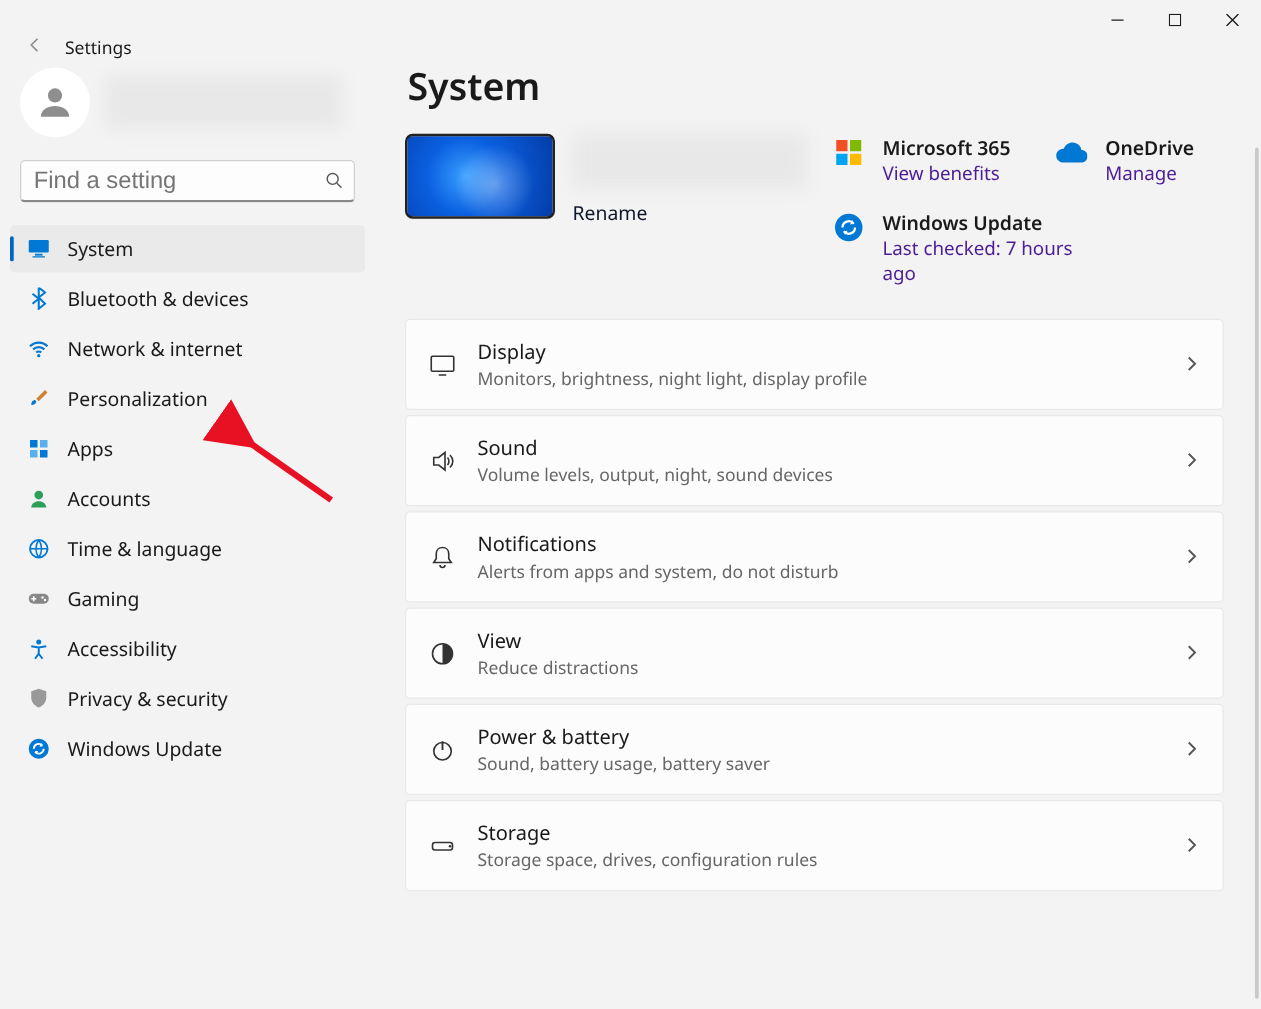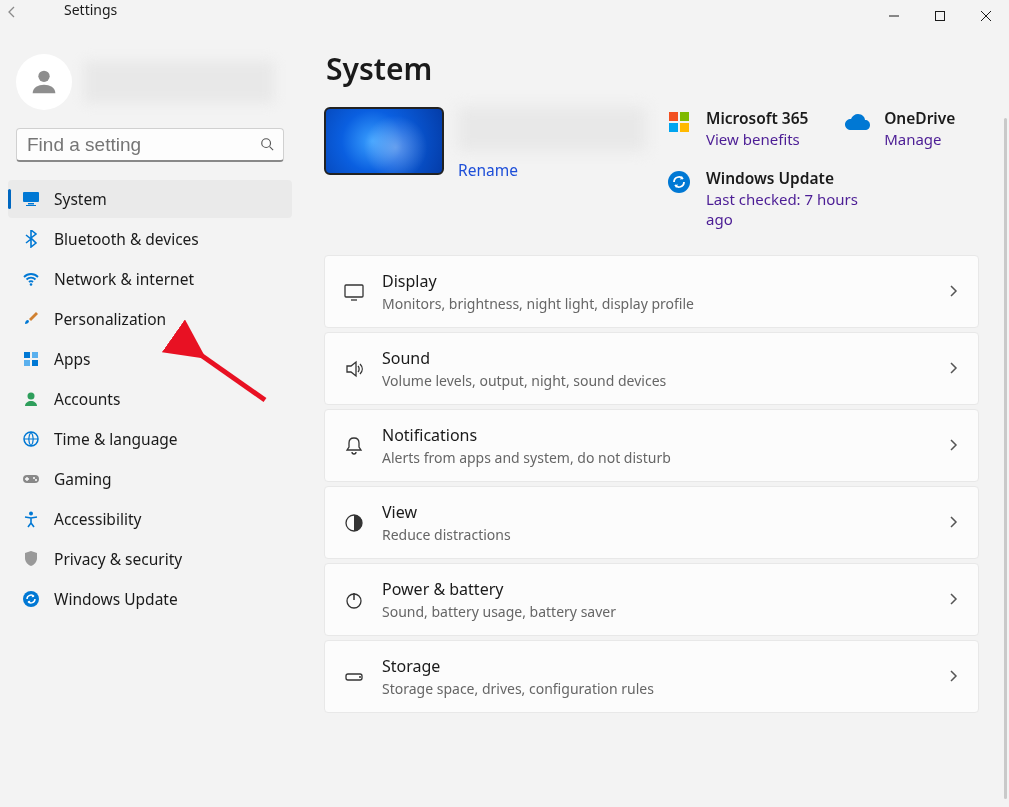--- a/index.html
+++ b/index.html
@@ -1,18 +1,18 @@
 <!DOCTYPE html>
 <html><head>
 <meta charset="utf-8">
 <style>
   * { box-sizing: border-box; margin: 0; padding: 0; }
   body { font-family: "Segoe UI", "Segoe UI Variable", system-ui, sans-serif; background: #f3f3f3; color: #1a1a1a; width: 1009px; height: 807px; overflow: hidden; border-radius: 8px; position: relative; }
   
-  .titlebar { height: 48px; display: flex; align-items: flex-start; padding-left: 0; gap: 28px; }
+  .titlebar { height: 48px; display: flex; align-items: flex-end; padding-left: 16px; }
   .back { width: 24px; height: 24px; display: flex; align-items: center; justify-content: center; color: #8a8a8a; margin-right: 12px; }
   .apptitle { font-size: 14px; }
   .winctrls { position: absolute; top: 0; right: 0; display: flex; }
   .winbtn { width: 46px; height: 32px; display: flex; align-items: center; justify-content: center; color: #1a1a1a; }
   .winbtn svg { width: 10px; height: 10px; }
   
   .content { display: flex; height: calc(100% - 48px); }
   .sidebar { width: 300px; padding: 0 8px; }
   .main { flex: 1; padding: 0 30px 0 24px; overflow: hidden; position: relative; }
   
@@ -31,21 +31,21 @@
   .navitem.active::before { content: ""; position: absolute; left: 0; top: 9px; bottom: 9px; width: 3px; border-radius: 2px; background: #0067c0; }
   .navicon { width: 18px; height: 18px; display: flex; align-items: center; justify-content: center; }
   
   .pagetitle { font-size: 30px; font-weight: 600; margin: 0 0 18px 2px; }
   
   .hero { display: flex; gap: 20px; margin-bottom: 26px; }
   .heroLeft { display: flex; gap: 14px; flex: 1; align-items: flex-start; }
   .thumb { width: 120px; height: 68px; border: 2px solid #222; border-radius: 6px; background: radial-gradient(circle at 40% 50%, #3aa0ff 0%, #0a5fe0 40%, #043ca8 100%); position: relative; overflow: hidden; }
   .thumb::after { content:""; position:absolute; inset:0; background: radial-gradient(circle at 60% 60%, rgba(255,255,255,.35), transparent 40%); }
   .pcname { filter: blur(7px); background:#e8e8e8; border-radius:4px; width:188px; height:44px; margin-bottom: 8px;}
-  .rename { color:#1d4ed8; font-size:15.5px; }
+  .rename { color:#0f172a; font-size:15.5px; }
   .heroRight { display: grid; grid-template-columns: 28px auto 28px auto; column-gap: 12px; row-gap: 18px; align-items: flex-start; width: 330px; }
   .htitle { font-size: 15.5px; font-weight: 600; }
   .hsub { font-size: 15px; color: #4c1d95; }
   .tileicon { width: 26px; height: 26px; display:flex; align-items:center; justify-content:center; margin-top:2px;}
   
   .cards { display: flex; flex-direction: column; gap: 4px; }
   .card { background: #fcfcfc; border: 1px solid #e8e8e8; border-radius: 4px; padding: 14px 18px; display: flex; align-items: center; gap: 17px; }
   .cardicon { width: 22px; height: 22px; color: #333; display:flex; align-items:center; justify-content:center;}
   .cardtext { flex:1; }
   .cardtitle { font-size: 16px; }

